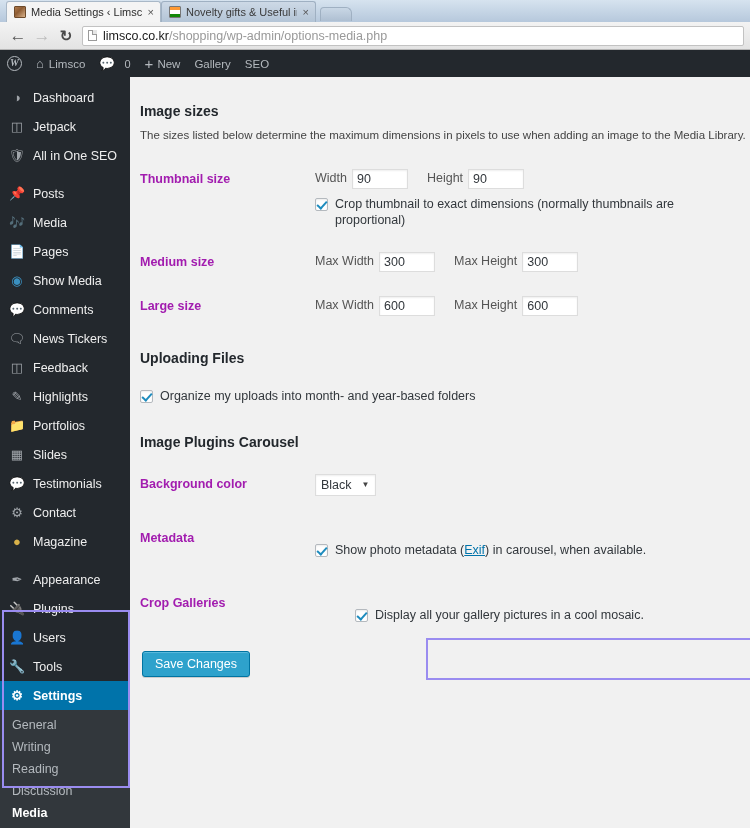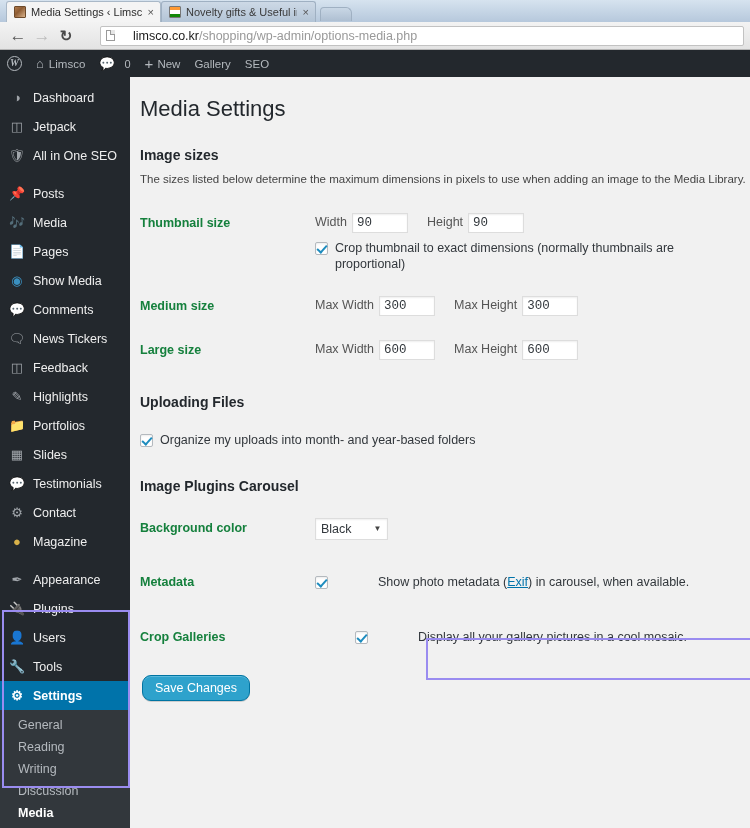--- a/index.html
+++ b/index.html
@@ -95,28 +95,27 @@
     width: 24px; height: 24px;
     display: flex; align-items: center; justify-content: center;
     font-size: 17px;
     color: #5a5a5a;
   }
   .nav-btn.disabled { color: #bdbdbd; }
   .nav-btn.reload { font-size: 15px; font-weight: 600; color: #4a4a4a; }
   #url-box {
     flex: 1;
     height: 20px;
-    margin-left: 22px;
+    margin-left: 4px;
     background: #ffffff;
     border: 1px solid #c2c2c2;
     border-radius: 2px;
     display: flex;
     align-items: center;
     padding: 0 5px;
-    gap: 12px;
   }
   .page-icon {
     width: 9px; height: 11px;
     border: 1px solid #9a9a9a;
     background: #fff;
     margin-right: 6px;
     flex: 0 0 9px;
     position: relative;
   }
   .page-icon::after {
@@ -214,21 +213,21 @@
     border-style: solid;
     border-width: 8px 0 8px 8px;
     border-color: transparent transparent transparent #0073aa;
   }
   #submenu {
     background: #32373c;
     padding: 4px 0 6px 0;
   }
   .submenu-item {
     display: block;
-    padding: 3px 0 3px 18px;
+    padding: 3px 0 3px 12px;
     font-size: 12.5px;
     color: #b4b9be;
     line-height: 16px;
   }
   .submenu-item.current { color: #ffffff; font-weight: bold; }
 
   
   #sidebar-highlight {
     position: absolute;
     left: 2px;
@@ -267,47 +266,47 @@
     margin-bottom: 14px;
     line-height: 16px;
   }
   table.form-table { width: 605px; border-collapse: collapse; }
   table.form-table th {
     width: 175px;
     text-align: left;
     vertical-align: top;
     font-size: 12.5px;
     font-weight: bold;
-    color: #15803d;
+    color: #a21caf;
     padding: 14px 10px 14px 0;
     line-height: 16px;
   }
   table.form-table td {
     vertical-align: top;
     padding: 12px 0;
     font-size: 12.5px;
     color: #32373c;
     line-height: 18px;
   }
   .field-label { color: #555; font-size: 12.5px; margin-right: 5px; }
   input.num {
     width: 56px;
     height: 20px;
     border: 1px solid #ddd;
     background: #fff;
     font-size: 12.5px;
     color: #32373c;
     padding: 0 4px;
-    font-family: Liberation Mono, monospace;
+    font-family: Liberation Sans, sans-serif;
     vertical-align: middle;
     box-shadow: inset 0 1px 2px rgba(0,0,0,.07);
   }
   .inline-gap { display: inline-block; width: 12px; }
   .cb-row { display: flex; align-items: flex-start; margin-top: 7px; }
-  .cb-row.nomargin { margin-top: 0; gap: 43px; }
+  .cb-row.nomargin { margin-top: 12px; }
   .wpcheck {
     width: 13px; height: 13px;
     flex: 0 0 13px;
     border: 1px solid #b4b9be;
     background: #fff;
     border-radius: 2px;
     position: relative;
     margin-right: 7px;
     margin-top: 2px;
     box-shadow: inset 0 1px 2px rgba(0,0,0,.08);
@@ -328,28 +327,27 @@
     align-items: center;
     justify-content: space-between;
     min-width: 56px;
     height: 22px;
     border: 1px solid #ddd;
     background: #fff;
     font-size: 12.5px;
     color: #32373c;
     padding: 0 5px;
     box-shadow: inset 0 1px 2px rgba(0,0,0,.07);
-    gap: 12px;
   }
   .select-box .caret { font-size: 8px; margin-left: 10px; color: #444; }
   #save-changes {
     display: inline-block;
     background: #2ea2cc;
     border: 1px solid #0074a2;
-    border-radius: 9px;
+    border-radius: 3px;
     color: #fff;
     font-size: 12.5px;
     padding: 5px 12px;
     margin: 16px 0 0 2px;
     box-shadow: inset 0 1px 0 rgba(120,200,230,.6), 0 1px 0 rgba(0,0,0,.15);
     font-family: "Liberation Sans", sans-serif;
   }
   
   #tiled-highlight {
     position: absolute;
@@ -506,34 +504,33 @@
       <span class="mi-icon">🔧</span>
       <span class="mi-label">Tools</span>
     </div>
     <div class="menu-item current">
       <span class="mi-icon">⚙</span>
       <span class="mi-label">Settings</span>
     </div>
 
     <div id="submenu">
       <div class="submenu-item">General</div>
+      <div class="submenu-item">Writing</div>
       <div class="submenu-item">Reading</div>
-      <div class="submenu-item">Writing</div>
       <div class="submenu-item">Discussion</div>
       <div class="submenu-item current">Media</div>
       <div class="submenu-item">Permalinks</div>
 
     </div>
 
     <div id="sidebar-highlight"></div>
   </div>
 
   <div id="wpbody">
 
-    <h1 id="page-title">Media Settings</h1>
 
     <h2 class="section-title">Image sizes</h2>
     <p class="section-desc">The sizes listed below determine the maximum dimensions in pixels to use when adding an image to the Media Library.</p>
 
     <table class="form-table">
       <tbody>
           <tr>
         <th>Thumbnail size</th>
         <td>
           <span class="field-label">Width</span><input class="num" type="text" value="90" style="">

